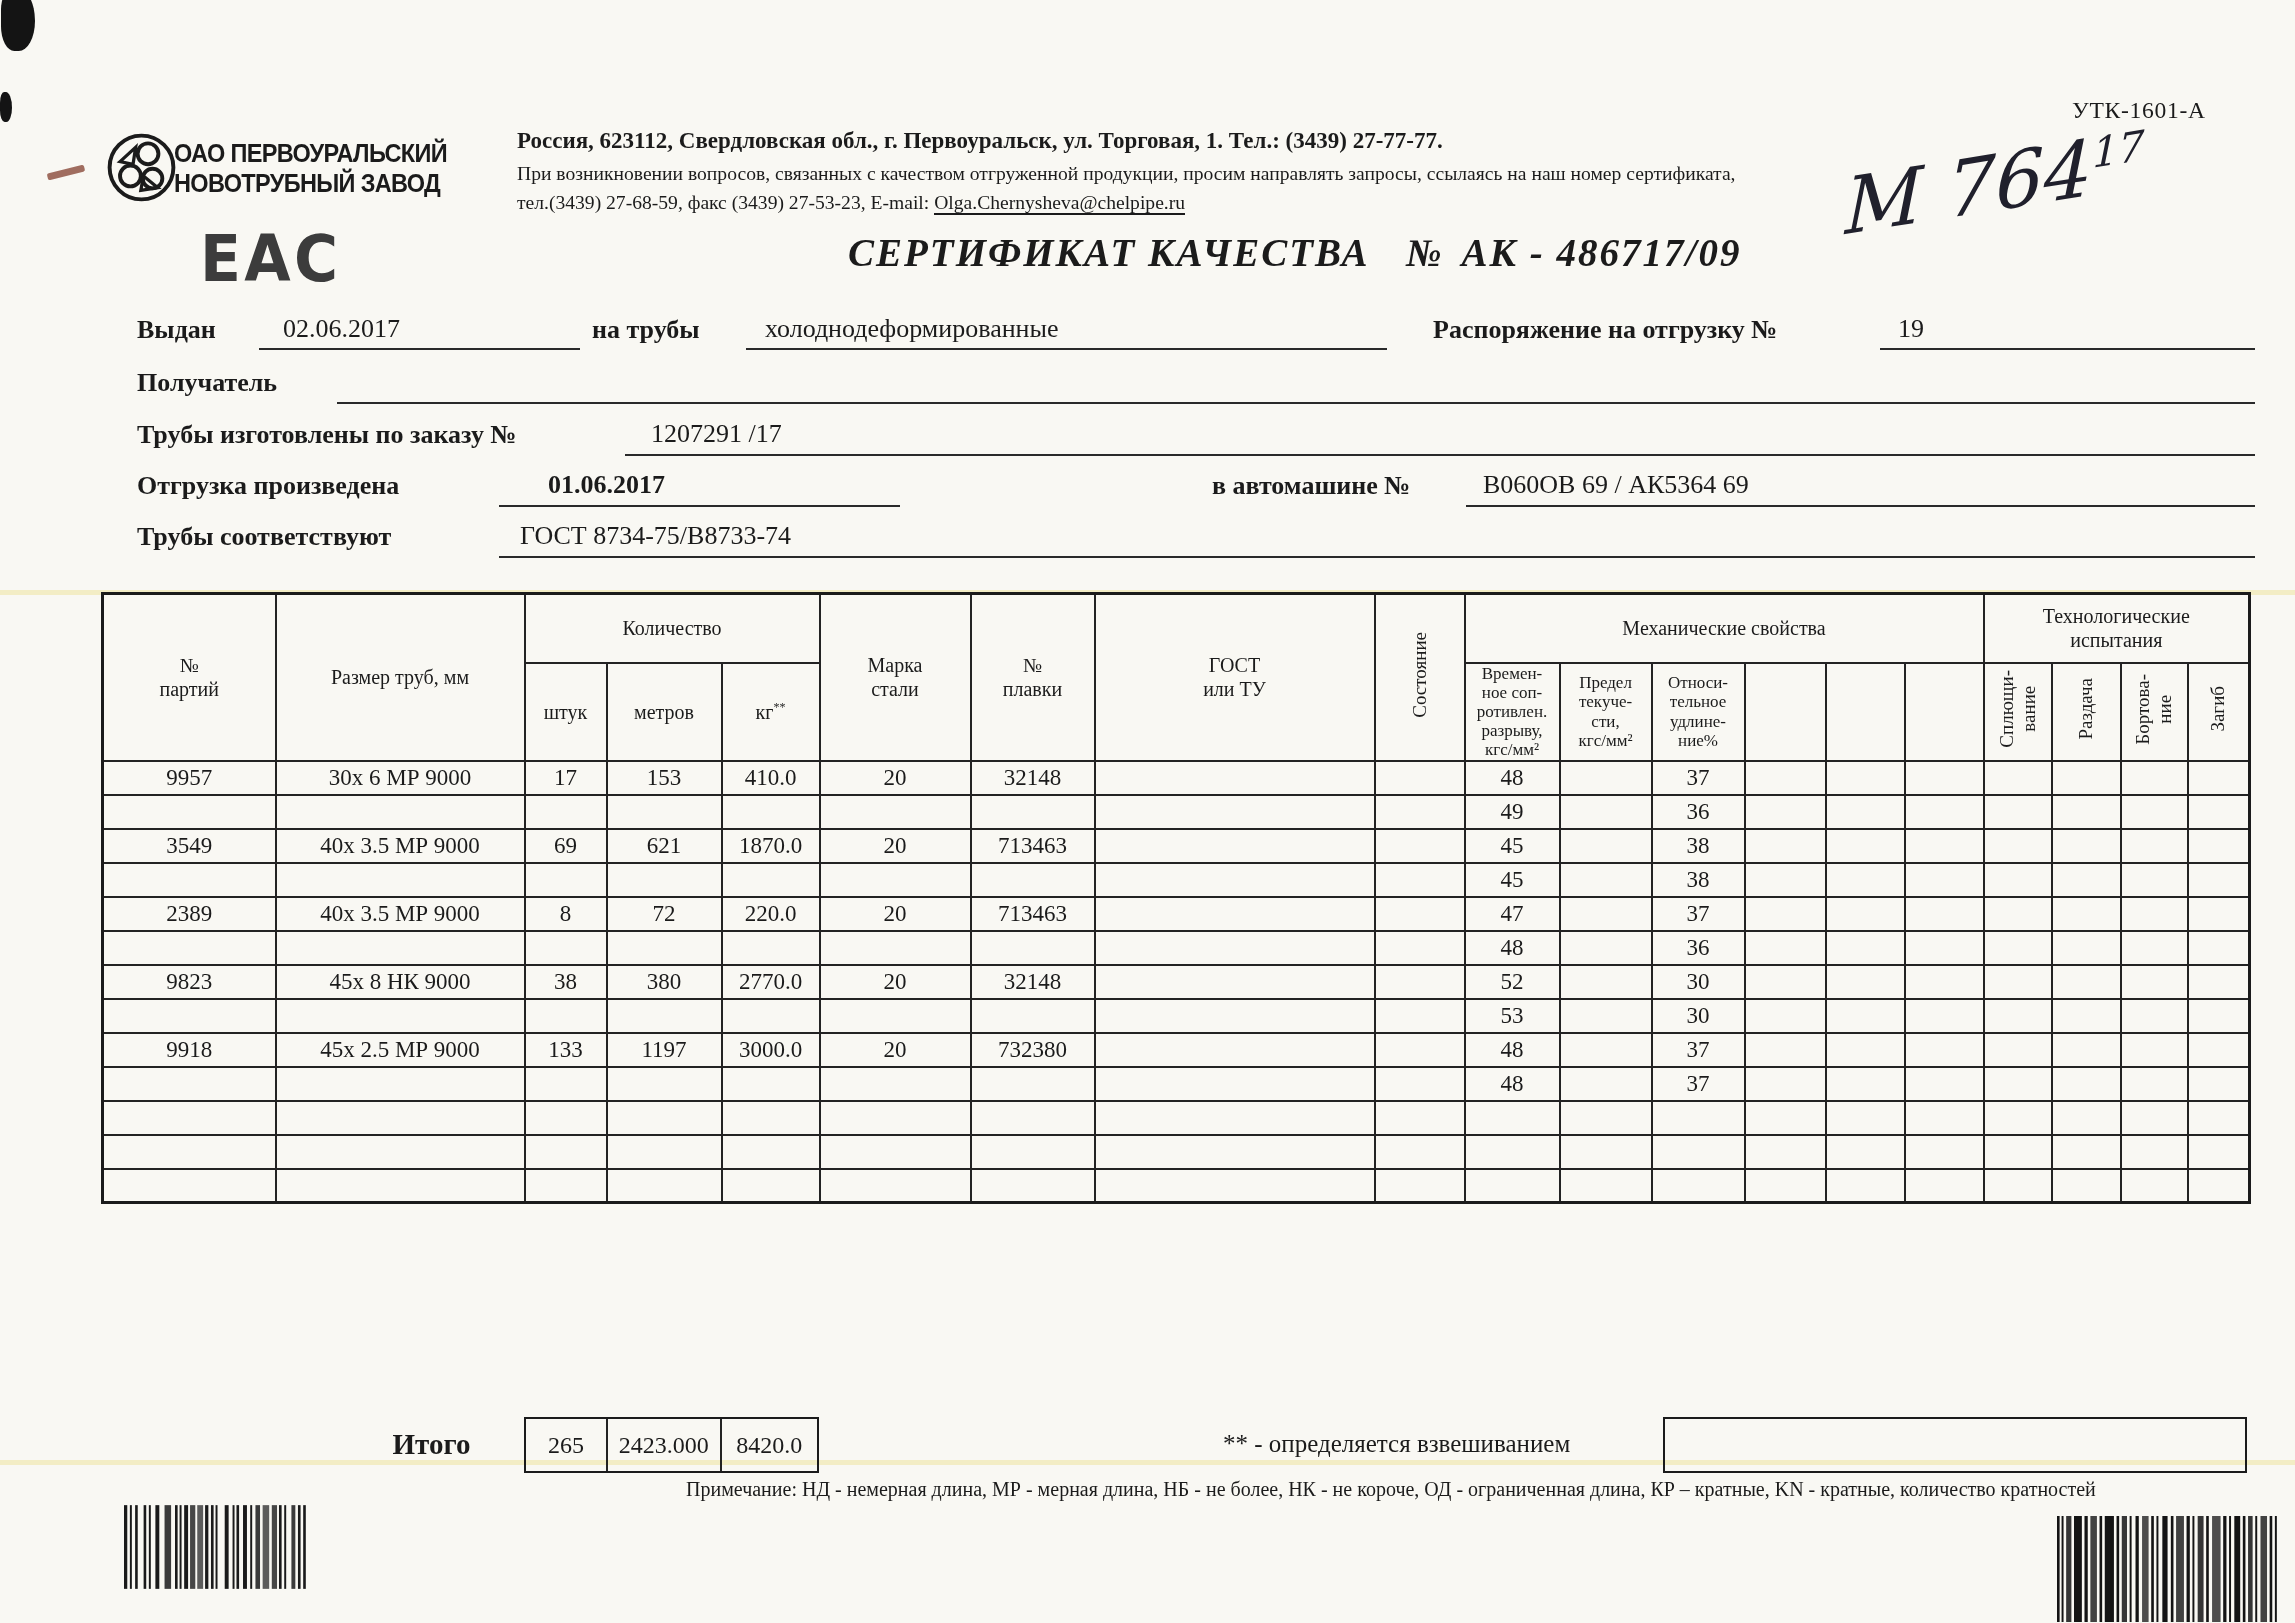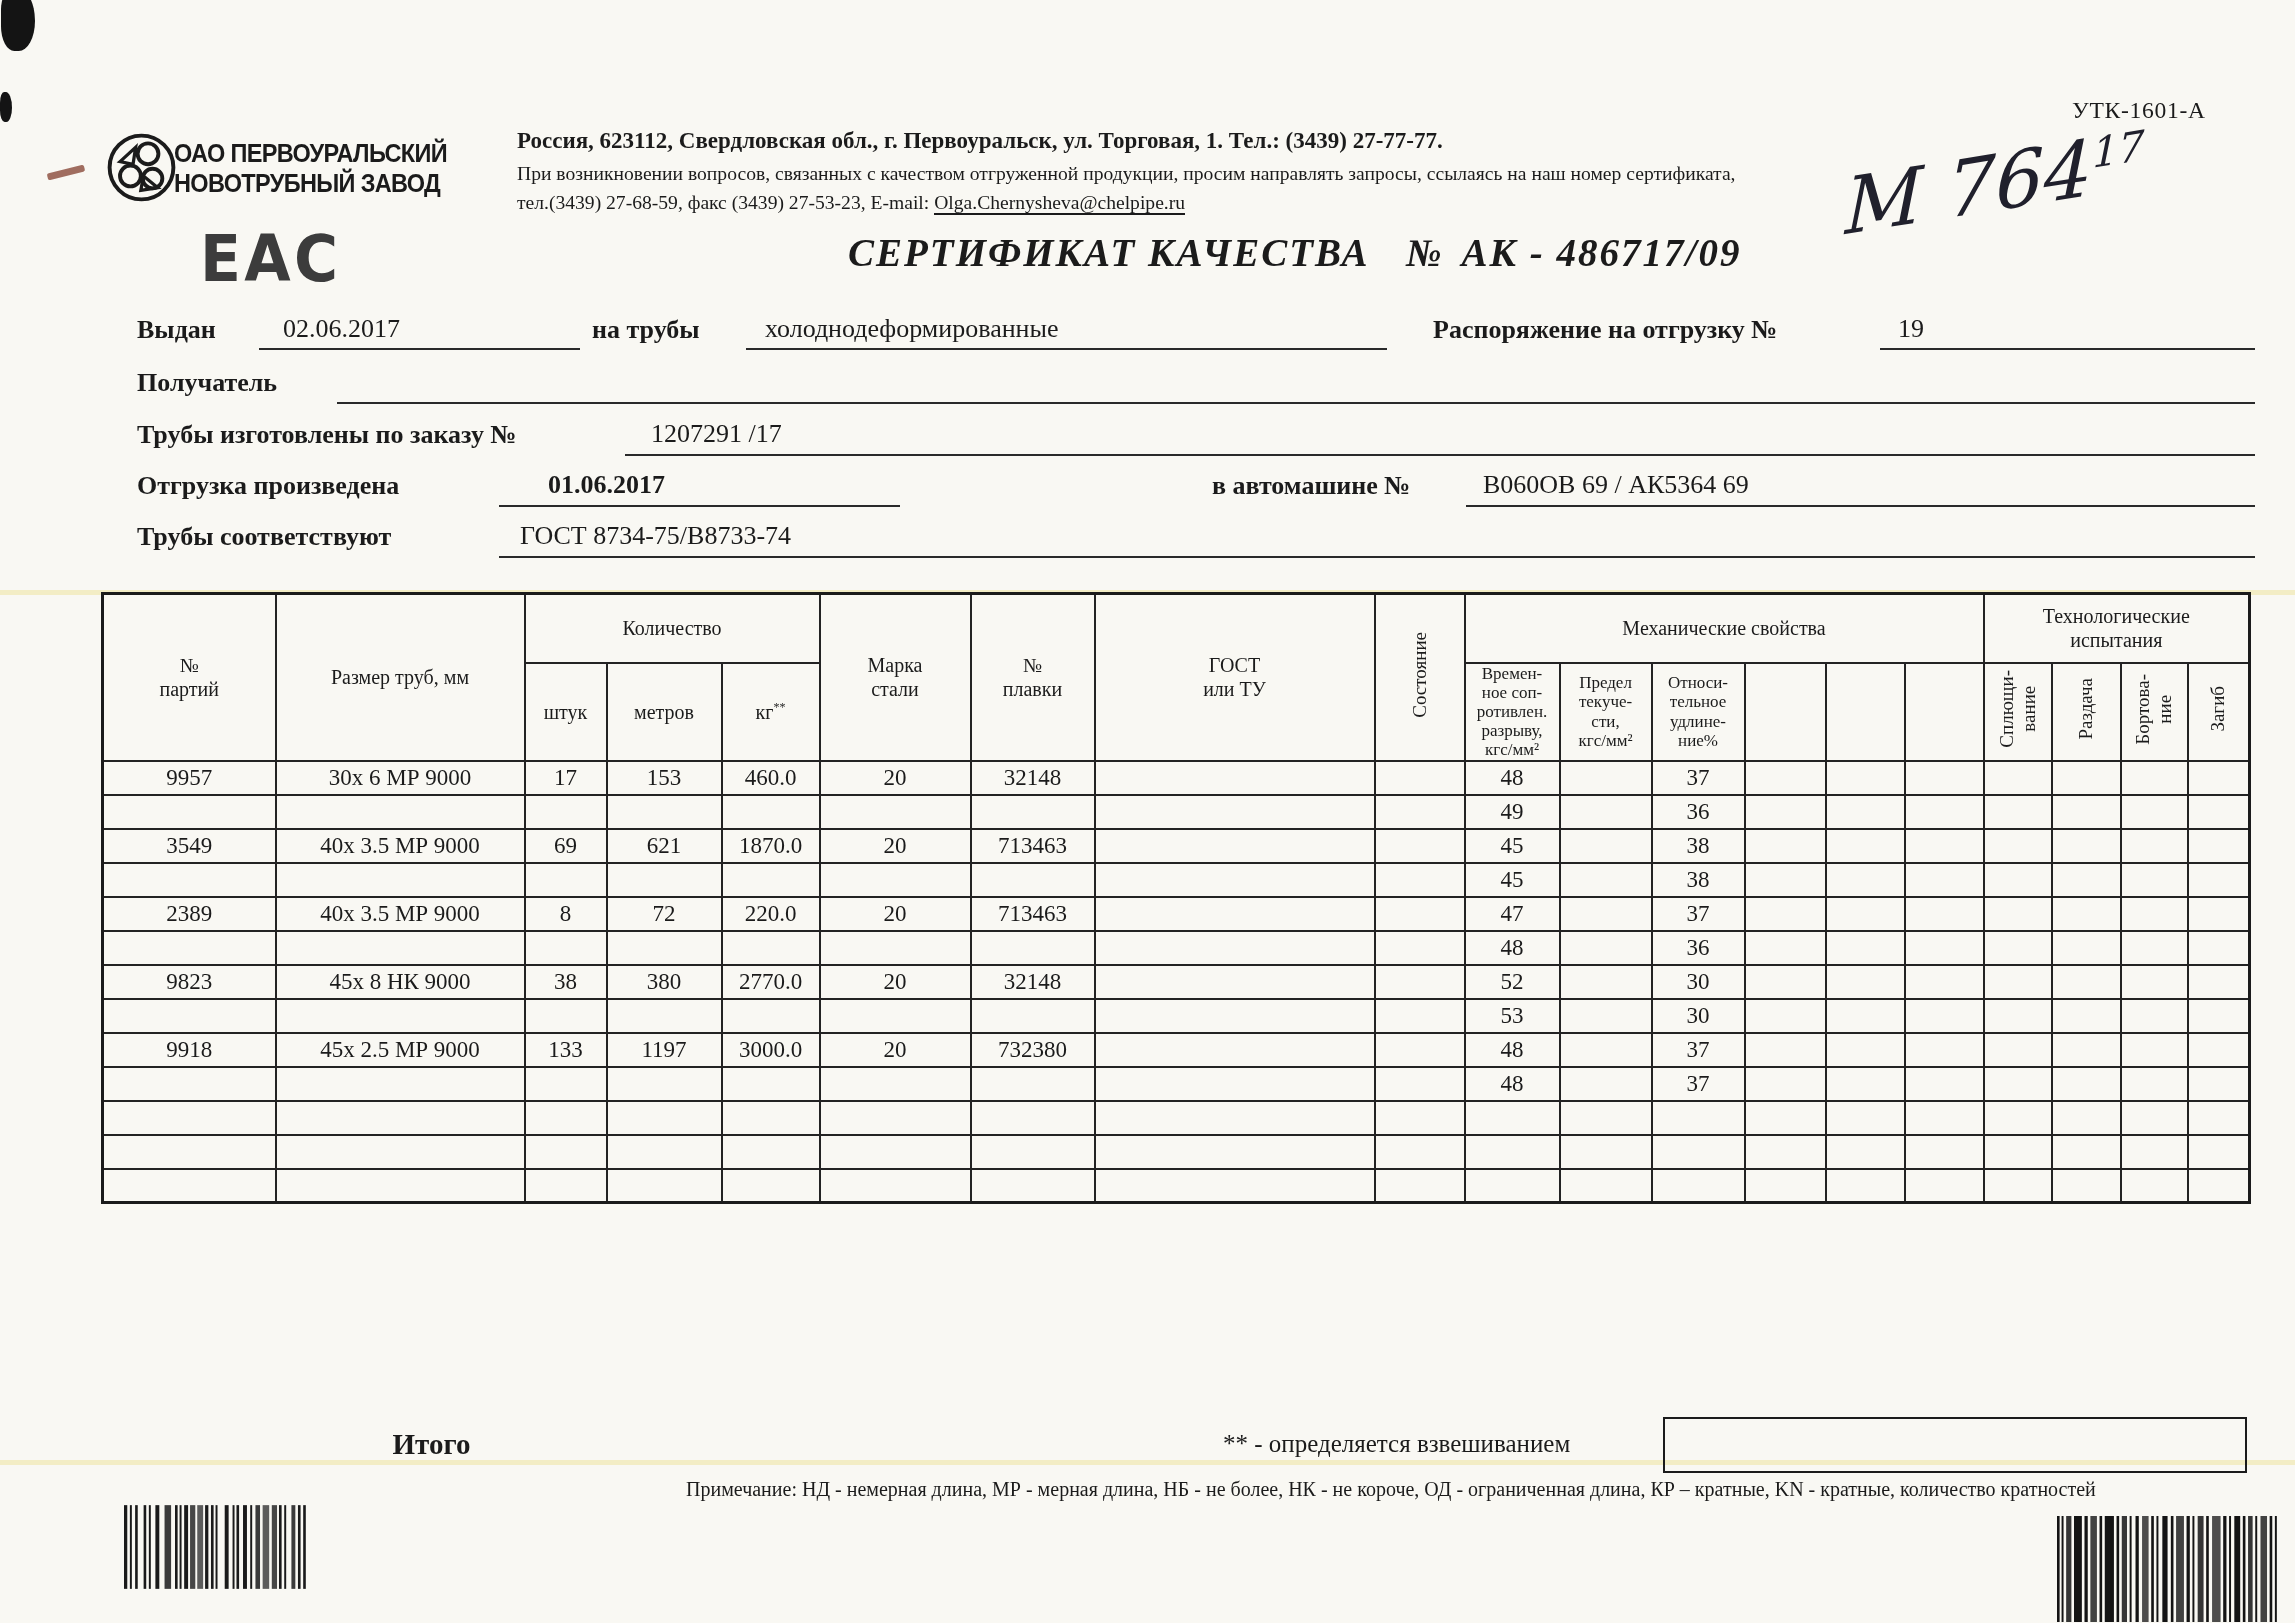--- a/index.html
+++ b/index.html
@@ -191,21 +191,21 @@
 ние</span></th>
         <th><span class="vert">Загиб</span></th>
       </tr>
     </thead>
     <tbody>
         <tr>
           <td>9957</td>
           <td>30х 6 МР 9000</td>
           <td>17</td>
           <td>153</td>
-          <td>460.0</td>
+          <td>410.0</td>
           <td>20</td>
           <td>32148</td>
           <td></td>
           <td></td>
           <td>48</td>
           <td></td>
           <td>37</td>
           <td></td>
           <td></td>
           <td></td>
@@ -463,20 +463,25 @@
           <td></td>
           <td></td>
           <td></td>
           <td></td>
           <td></td>
         </tr>
       </tbody>
   </table>
 
   <div class="abs totals-label" style="left:340px;top:1428px;width:183px;text-align:center;">Итого</div>
+  <div class="abs tot-box" style="left:524px;top:1417px;width:295px;height:56px;box-sizing:border-box;">
+    <div class="tot-cell" style="width:82px;">265</div>
+    <div class="tot-cell" style="width:115px;">2423.000</div>
+    <div class="tot-cell" style="width:98px;">8420.0</div>
+  </div>
   <div class="abs weigh-note" style="left:1223px;top:1430px;">** - определяется взвешиванием</div>
   <div class="abs empty-box" style="left:1663px;top:1417px;width:584px;height:56px;box-sizing:border-box;"></div>
 
   <div class="abs bottom-note" style="left:686px;top:1478px;">Примечание: НД - немерная длина, МР - мерная длина, НБ - не более, НК - не короче, ОД - ограниченная длина, КР – кратные, KN - кратные, количество кратностей</div>
 
   <div class="abs" style="left:124px;top:1505px;">
     <svg width="206" height="84" viewBox="0 0 315 128">
       <g fill="#1a1a1a">
         <rect x="0" y="0" width="5" height="128"></rect>
           <rect x="9" y="0" width="3" height="128"></rect>

